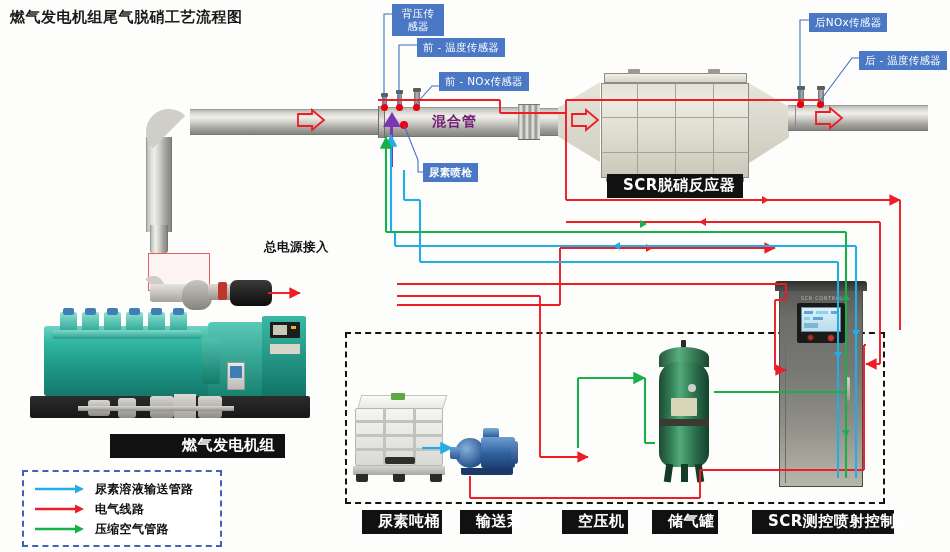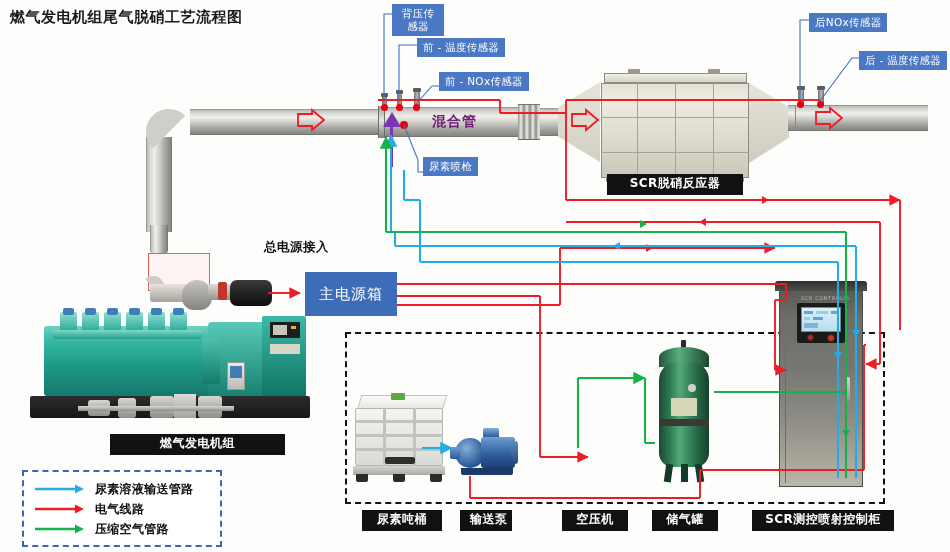--- a/index.html
+++ b/index.html
@@ -26,24 +26,24 @@
     font-weight: bold;
     color: #1a1a1a;
     letter-spacing: .5px;
     white-space: nowrap;
   }
 
   
   .caption {
     background: #111111;
     color: #ffffff;
-    font-size: 12px;
+    font-size: 15px;
     font-weight: bold;
-    text-align: center;
-    padding: 3px 10px 4px 10px;
+    text-align: right;
+    padding: 3px 10px 4px 16px;
     white-space: nowrap;
     letter-spacing: .5px;
     line-height: 1.15;
   }
 
   
   .callout {
     background: #4a78c4;
     color: #ffffff;
     font-size: 10.5px;
@@ -454,21 +454,20 @@
     <div class="abs gen-valve" style="left:128px; top:118px; width:24px; height:22px;"></div>
     <div class="abs" style="left:152px; top:116px; width:22px; height:24px;
                 background:linear-gradient(to bottom,#dcdad4,#a6a49e);"></div>
     <div class="abs gen-valve" style="left:176px; top:118px; width:24px; height:22px;"></div>
     <div class="abs" style="left:56px; top:128px; width:156px; height:5px;
                 background:linear-gradient(to bottom,#d9d7d1,#8e8c86);"></div>
   </div>
   <div class="abs caption" style="left:110px; top:434px; width:175px;">燃气发电机组</div>
 
   <div class="abs" id="power-in-label" style="left:264px; top:239px;">总电源接入</div>
-  <div class="abs" id="power-box" style="left:305px; top:272px; width:92px; height:44px;">主电源箱</div>
 
   <div class="abs" id="equip-box" style="left:345px; top:332px; width:540px; height:172px;"></div>
 
   <div class="abs" style="left:353px; top:395px; width:98px; height:88px;">
     <div class="abs" id="tote-top" style="left:6px; top:0px; width:86px; height:16px; transform:skewX(-16deg);"></div>
     <div class="abs" id="tote-cap" style="left:38px; top:-2px; width:14px; height:7px;"></div>
     <div class="abs" id="tote-cage" style="left:2px; top:13px; width:88px; height:58px;"></div>
     <div class="abs tote-bar" style="left:2px; top:25px; width:88px;"></div>
     <div class="abs tote-bar" style="left:2px; top:39px; width:88px;"></div>
     <div class="abs tote-bar" style="left:2px; top:53px; width:88px;"></div>
@@ -651,21 +650,21 @@
       <path class="flow-arrow" d="M572,114 L586,114 L586,110 L598,120 L586,130 L586,126 L572,126 z"></path>
       <path class="flow-arrow" d="M816,112 L830,112 L830,108 L842,118 L830,128 L830,124 L816,124 z"></path>
     </g>
   </svg>
 
   <div class="abs callout wrap" style="left:392px; top:4px;">背压传感器</div>
   <div class="abs callout" style="left:417px; top:38px;">前 - 温度传感器</div>
   <div class="abs callout" style="left:439px; top:72px;">前 - NOx传感器</div>
   <div class="abs callout" style="left:809px; top:13px;">后NOx传感器</div>
   <div class="abs callout" style="left:859px; top:51px;">后 - 温度传感器</div>
-  <div class="abs callout" style="left:423px; top:157px;">尿素喷枪</div>
+  <div class="abs callout" style="left:423px; top:163px;font-weight:bold;">尿素喷枪</div>
 
   <div class="abs" id="legend" style="left:22px; top:470px; width:200px;">
     <div class="legend-row">
       <svg class="legend-swatch" viewBox="0 0 52 12">
         <line x1="1" y1="6" x2="42" y2="6" stroke="#22ade5" stroke-width="2.4"></line>
         <path d="M41,1.5 L50,6 L41,10.5 z" fill="#22ade5"></path>
       </svg>
       <span class="legend-text">尿素溶液输送管路</span>
     </div>
     <div class="legend-row">

